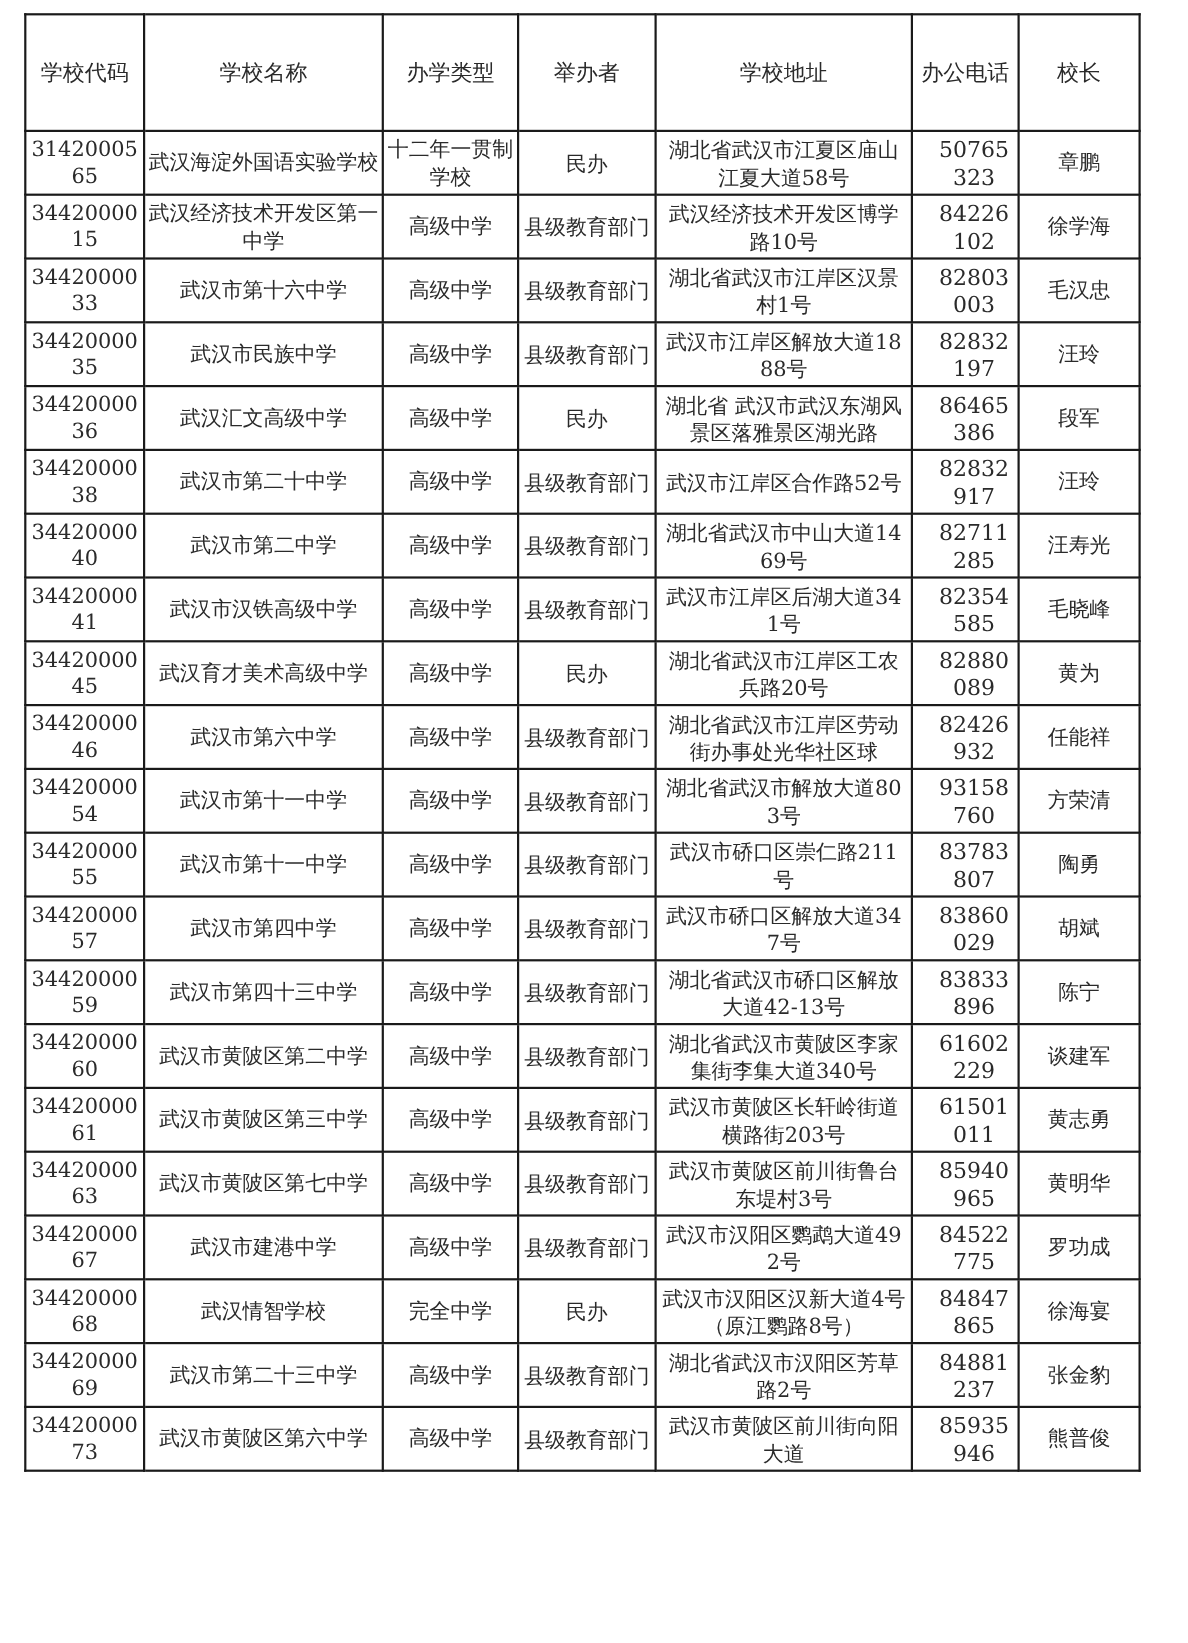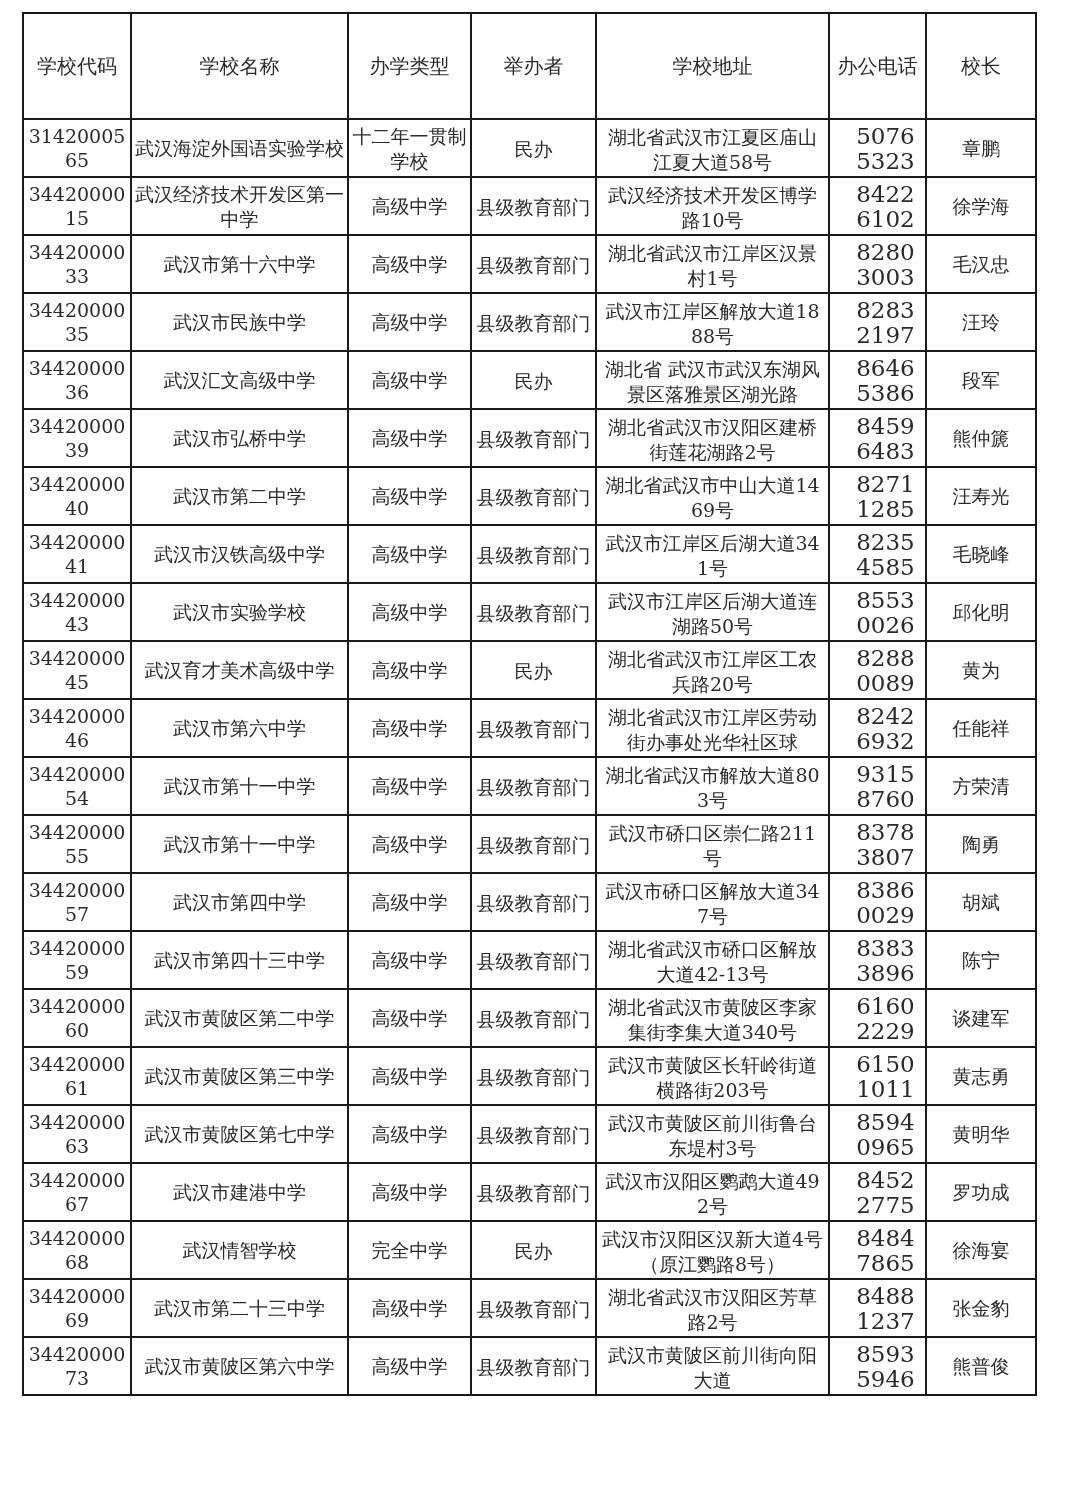--- a/index.html
+++ b/index.html
@@ -9,21 +9,21 @@
   table { border-collapse: collapse; table-layout: fixed; width: 1013px; }
   td, th { border: 2px solid #1a1a1a; padding: 0; text-align: center; vertical-align: middle;
            overflow: hidden; font-weight: normal; }
   th { height: 104px; font-size: 20px; }
   td { height: 48.3px; font-size: 19px; line-height: 25px; }
   .wrap { display: block; max-height: 48px; overflow: hidden; word-break: break-all;
           padding: 0 3px; }
   .wrap.top { padding-top: 2px; }
   td.code { font-size: 19px; line-height: 24px; }
   td.code .wrap { padding: 4px 2px; }
-  td.phone { font-size: 23px; padding-left: 16px; }
+  td.phone { font-size: 20px; padding-left: 16px; }
 </style>
 </head>
 <body>
 
 <div class="sheet">
   <table>
     <colgroup>
       <col style="width:108px">
       <col style="width:217px">
       <col style="width:123px">
@@ -158,44 +158,44 @@
             <span class="wrap top">湖北省 武汉市武汉东湖风景区落雅景区湖光路</span>
           </td>
     <td class="phone">
             <span class="wrap">86465386</span>
           </td>
     <td>
             <span class="wrap">段军</span>
           </td>
   </tr>
 
-
-  <tr>
-    <td class="code">
-            <span class="wrap top">3442000039</span>
-          </td>
-    <td>
-            <span class="wrap">武汉市弘桥中学</span>
-          </td>
-    <td>
-            <span class="wrap">高级中学</span>
-          </td>
-    <td>
-            <span class="wrap top">县级教育部门</span>
-          </td>
-    <td>
-            <span class="wrap top">湖北省武汉市汉阳区建桥街莲花湖路2号</span>
-          </td>
-    <td class="phone">
-            <span class="wrap">84596483</span>
-          </td>
-    <td>
-            <span class="wrap">熊仲篪</span>
-          </td>
-  </tr>
+  <tr>
+    <td class="code">
+            <span class="wrap top">3442000038</span>
+          </td>
+    <td>
+            <span class="wrap">武汉市第二十中学</span>
+          </td>
+    <td>
+            <span class="wrap">高级中学</span>
+          </td>
+    <td>
+            <span class="wrap top">县级教育部门</span>
+          </td>
+    <td>
+            <span class="wrap top">武汉市江岸区合作路52号</span>
+          </td>
+    <td class="phone">
+            <span class="wrap">82832917</span>
+          </td>
+    <td>
+            <span class="wrap">汪玲</span>
+          </td>
+  </tr>
+
 
   <tr>
     <td class="code">
             <span class="wrap top">3442000040</span>
           </td>
     <td>
             <span class="wrap">武汉市第二中学</span>
           </td>
     <td>
             <span class="wrap">高级中学</span>
@@ -231,43 +231,20 @@
             <span class="wrap top">武汉市江岸区后湖大道341号</span>
           </td>
     <td class="phone">
             <span class="wrap">82354585</span>
           </td>
     <td>
             <span class="wrap">毛晓峰</span>
           </td>
   </tr>
 
-  <tr>
-    <td class="code">
-            <span class="wrap top">3442000043</span>
-          </td>
-    <td>
-            <span class="wrap">武汉市实验学校</span>
-          </td>
-    <td>
-            <span class="wrap">高级中学</span>
-          </td>
-    <td>
-            <span class="wrap top">县级教育部门</span>
-          </td>
-    <td>
-            <span class="wrap top">武汉市江岸区后湖大道连湖路50号</span>
-          </td>
-    <td class="phone">
-            <span class="wrap">85530026</span>
-          </td>
-    <td>
-            <span class="wrap">邱化明</span>
-          </td>
-  </tr>
 
 
   <tr>
     <td class="code">
             <span class="wrap top">3442000045</span>
           </td>
     <td>
             <span class="wrap">武汉育才美术高级中学</span>
           </td>
     <td>

